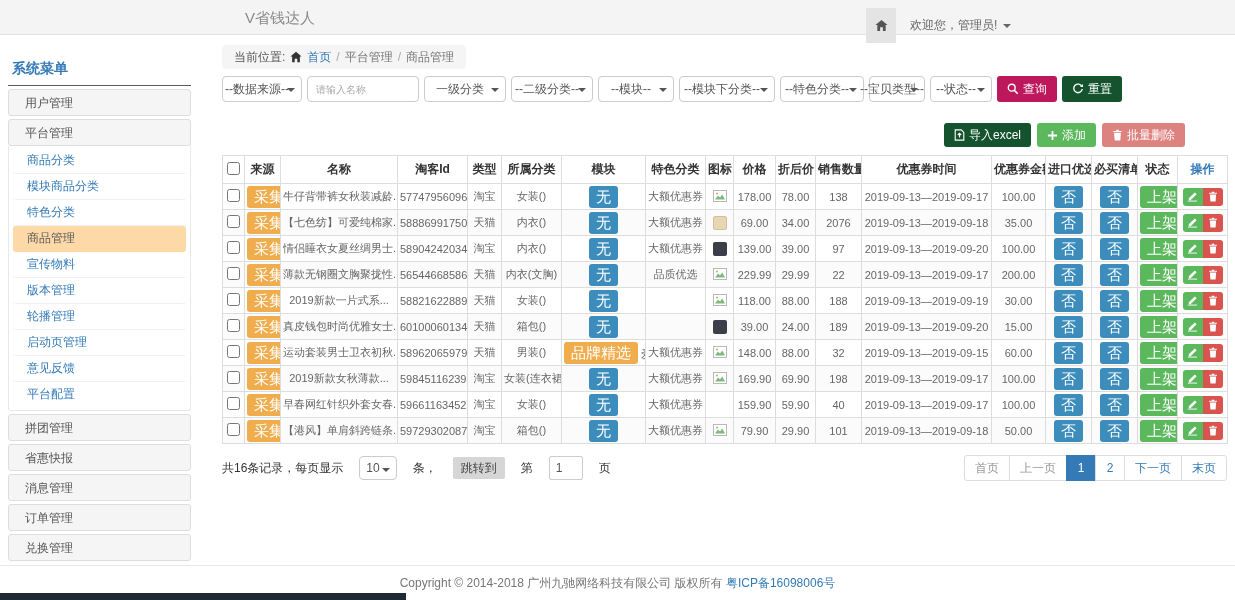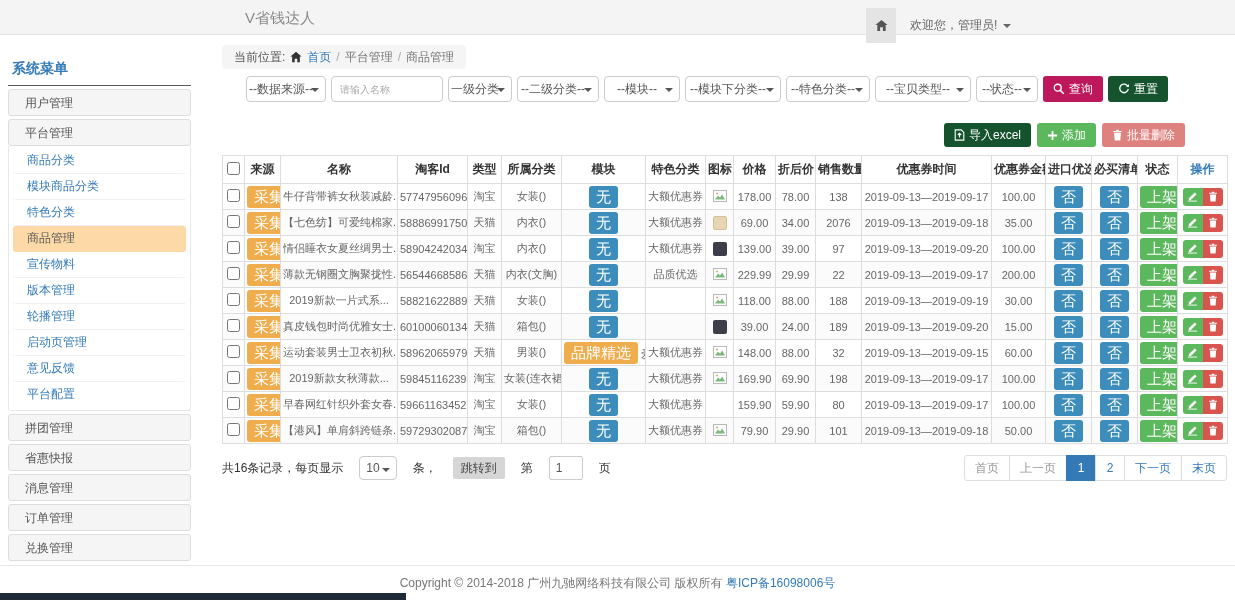--- a/index.html
+++ b/index.html
@@ -28,21 +28,21 @@
   .submenu-item.active { background:#fcd9a6; color:#5a5a5a; border-bottom:1px solid transparent; }
 
   
   .breadcrumb { position:absolute; left:222px; top:45px; height:24px; background:#f5f5f5; border-radius:4px;
     display:inline-flex; align-items:center; gap:5px; padding:0 12px; color:#555; }
   .breadcrumb a { color:#337ab7; text-decoration:none; cursor:pointer; }
   .breadcrumb .sep { color:#aaa; }
   .breadcrumb .crumb { color:#777; }
 
   
-  .filters { position:absolute; left:222px; top:76px; display:flex; gap:5px; align-items:center;margin-left:24px; }
+  .filters { position:absolute; left:222px; top:76px; display:flex; gap:5px; align-items:center; }
   .fake-select { position:relative; height:26px; border:1px solid #ccc; border-radius:4px; background:#fff;
     display:inline-flex; align-items:center; justify-content:center; padding:0 18px 0 8px; color:#555; cursor:pointer; white-space:nowrap; }
   .fake-select .caret { position:absolute; right:6px; top:11px; border-top-color:#555; }
   .txt-input { height:26px; border:1px solid #ccc; border-radius:4px; padding:0 8px; font-size:10px; color:#555; width:112px;
     font-family:"Liberation Sans","DejaVu Sans",sans-serif; }
   .txt-input::placeholder { color:#aaa; }
   .btn { display:inline-flex; align-items:center; gap:4px; height:26px; padding:0 10px; border:none; border-radius:3px;
     color:#fff; font-size:12px; cursor:pointer; font-family:inherit; }
   .btn-primary { background:#be185d; }
   .btn-info { background:#14532d; }
@@ -157,41 +157,41 @@
   <span class="crumb">商品管理</span>
 </div>
 
 <div class="filters">
   <span id="filter-controls" style="display:flex;gap:5px;align-items:center;">
       <span class="fake-select" style="width: 80px;">
         <span>--数据来源--</span>
         <span class="caret"></span>
       </span>
       <input class="txt-input" placeholder="请输入名称" style="width: 112px;">
-      <span class="fake-select" style="width: 64px;">
+      <span class="fake-select" style="width: 82px;">
         <span>一级分类</span>
         <span class="caret"></span>
       </span>
       <span class="fake-select" style="width: 82px;">
         <span>--二级分类--</span>
         <span class="caret"></span>
       </span>
       <span class="fake-select" style="width: 76px;">
         <span>--模块--</span>
         <span class="caret"></span>
       </span>
       <span class="fake-select" style="width: 96px;">
         <span>--模块下分类--</span>
         <span class="caret"></span>
       </span>
       <span class="fake-select" style="width: 84px;">
         <span>--特色分类--</span>
         <span class="caret"></span>
       </span>
-      <span class="fake-select" style="width: 96px;">
+      <span class="fake-select" style="width: 56px;">
         <span>--宝贝类型--</span>
         <span class="caret"></span>
       </span>
       <span class="fake-select" style="width: 62px;">
         <span>--状态--</span>
         <span class="caret"></span>
       </span>
     </span>
   <button class="btn btn-primary">
     <span>
@@ -551,21 +551,21 @@
         <td><span class="badge b-orange">采集</span></td>
         <td>早春网红针织外套女春...</td>
         <td>596611634525</td>
         <td>淘宝</td>
         <td>女装()</td>
         <td class="module-cell"><span class="badge b-blue">无</span></td>
         <td>大额优惠券</td>
         <td></td>
         <td>159.90</td>
         <td>59.90</td>
-        <td>80</td>
+        <td>40</td>
         <td>2019-09-13—2019-09-17</td>
         <td>100.00</td>
         <td><span class="badge b-blue">否</span></td>
         <td><span class="badge b-blue">否</span></td>
         <td><span class="badge b-green">上架</span></td>
         <td><button class="act-btn act-edit">
             <svg width="11" height="11" viewBox="0 0 12 12">
               <path d="M8.5 1.5l2 2L4 10H2v-2z" fill="#fff"></path>
               <path d="M1 11h10" stroke="#fff" stroke-width="1"></path>
             </svg>

